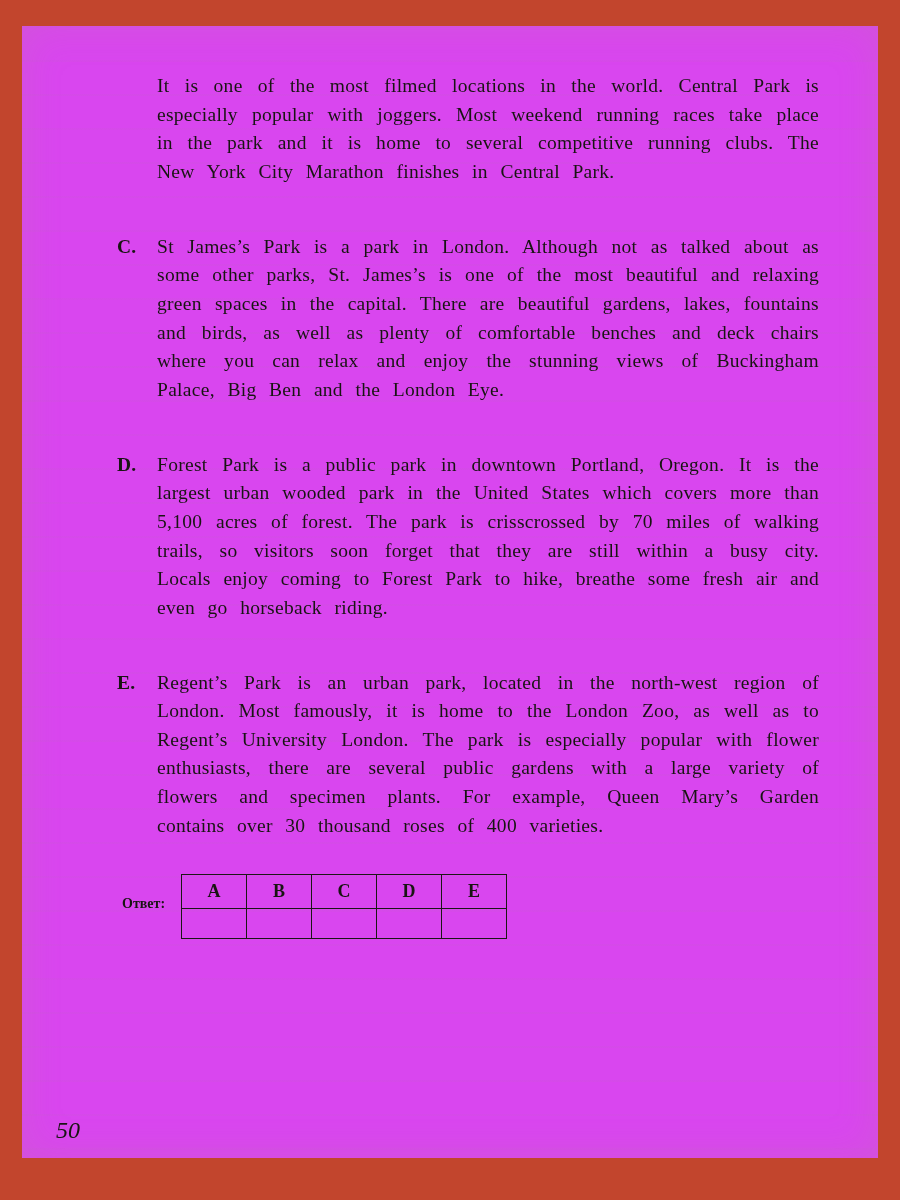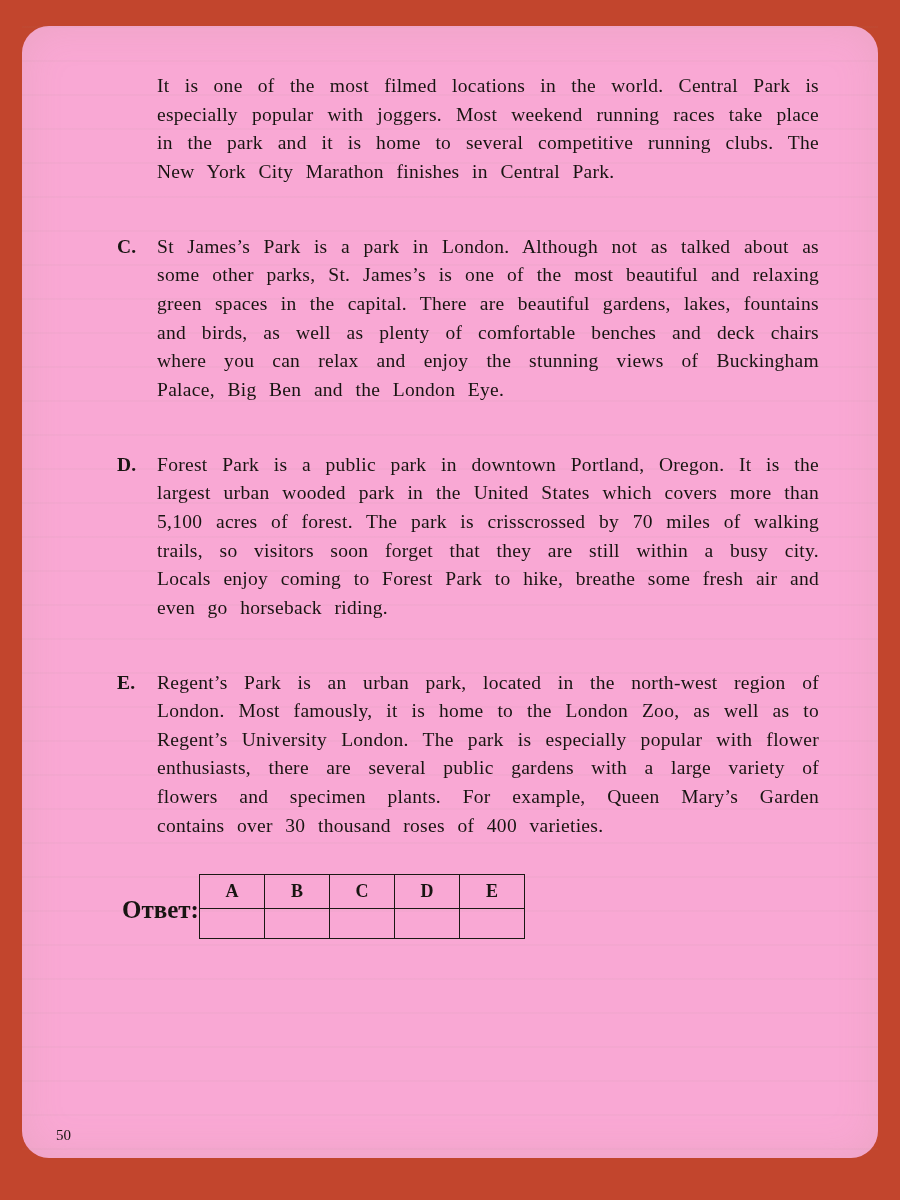--- a/index.html
+++ b/index.html
@@ -6,23 +6,22 @@
   body{
     width:900px;height:1200px;
     background:#c2452d;
     font-family:"Liberation Serif","DejaVu Serif",serif;
     position:relative;
     overflow:hidden;
   }
   .page{
     position:absolute;
     top:26px;left:22px;right:22px;bottom:42px;
-    background:#f9a8d4;
+    background:#d946ef;
     box-shadow:inset 0 0 40px rgba(180,150,120,0.18);
-    border-radius:27px;
   }
   
   .page::before{
     content:"";
     position:absolute;inset:0;
     background:
       repeating-linear-gradient(180deg,
         rgba(150,140,130,0.05) 0 2px,
         transparent 2px 34px);
     pointer-events:none;
@@ -61,42 +60,44 @@
     word-spacing:0.3em;
     font-weight:bold;
   }
   .answer-row{
     display:flex;
     align-items:flex-start;
     margin-top:34px;
     margin-left:-35px;
   }
   .answer-label{
-    font-size:25px;
+    font-size:14px;
     font-weight:bold;
     margin-top:22px;
+    margin-right:16px;
   }
   table.answer-table{
     border-collapse:collapse;
   }
   table.answer-table td{
     border:1.6px solid #1b1814;
     width:62px;
     text-align:center;
     font-size:18px;
     font-weight:bold;
     color:#181512;
   }
   table.answer-table tr.hdr td{height:31px;}
   table.answer-table tr.blank td{height:27px;}
   .page-number{
     position:absolute;
     left:34px;bottom:14px;
-    font-size:15px;
+    font-size:24px;
     color:#181512;
+    font-style:italic;
   }
 </style>
 </head>
 <body>
 
 <div class="page">
 
   <div class="content">
 
     <div class="para">

